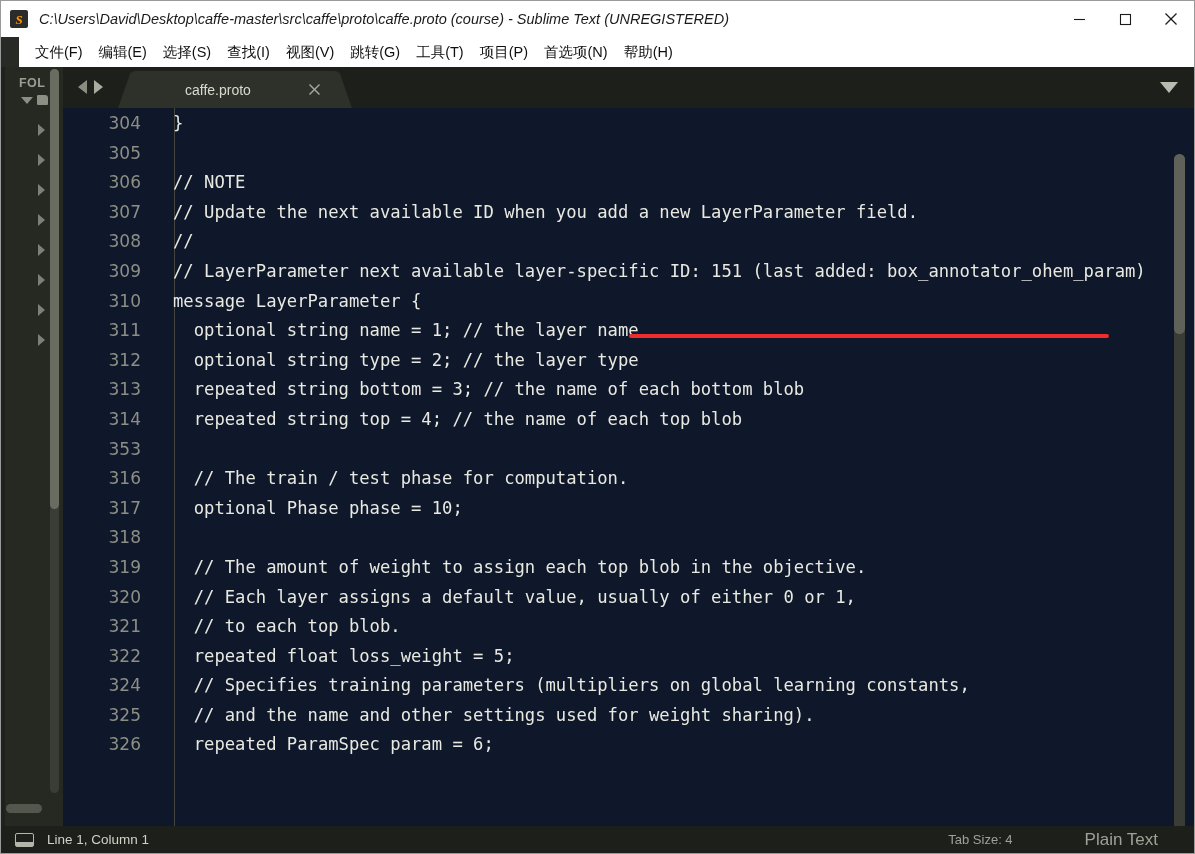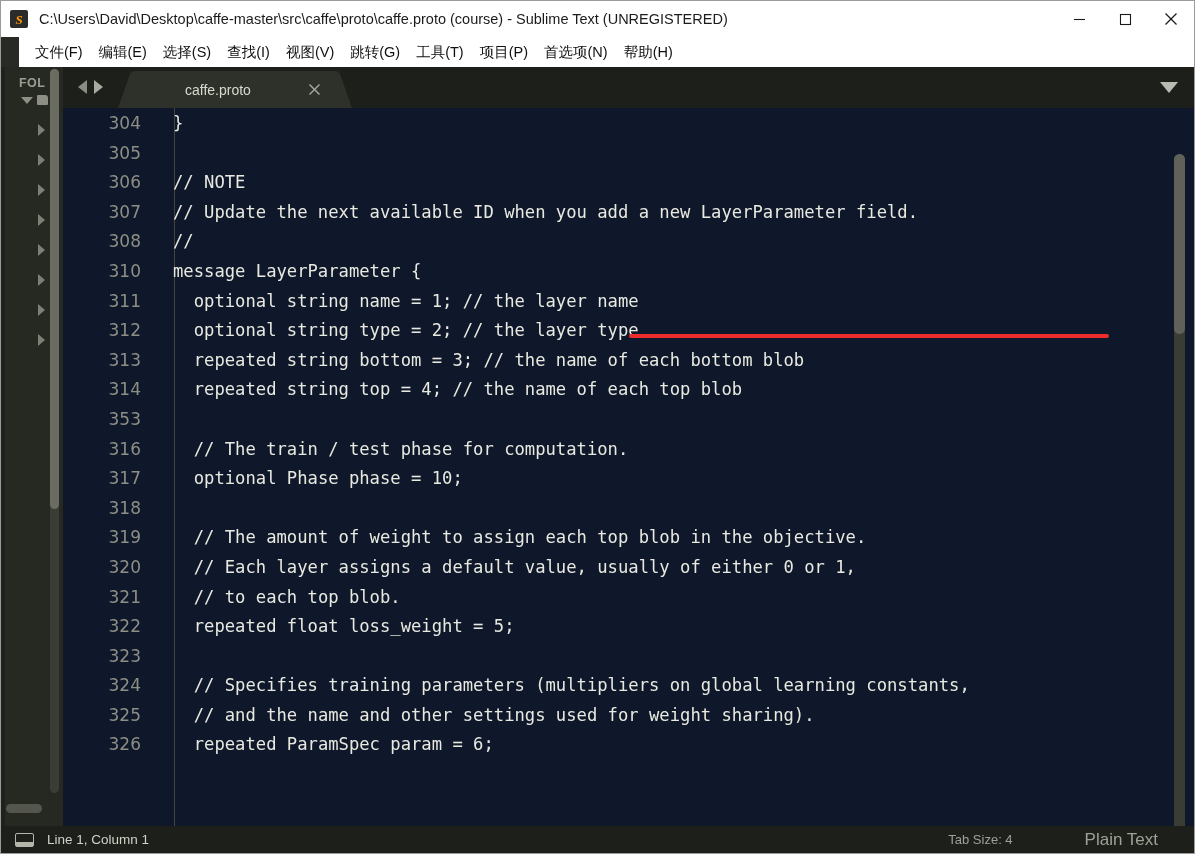--- a/index.html
+++ b/index.html
@@ -50,20 +50,21 @@
     font-style: italic;
     line-height: 1;
     font-family: "Liberation Serif", serif;
   }
   .title-text {
     margin-left: 11px;
     font-size: 14.5px;
     color: #1b1b1b;
     white-space: nowrap;
     font-family: "Liberation Sans", sans-serif;
+    font-style: italic;
   }
   .win-btns {
     position: absolute;
     right: 0; top: 0;
     height: 36px;
     display: flex;
   }
   .win-btn {
     width: 46px; height: 36px;
     display: flex;
@@ -513,20 +514,24 @@
           </div>
           <div class="line">
             <div class="lnum">307</div>
             <div class="ltext">// Update the next available ID when you add a new LayerParameter field.</div>
           </div>
           <div class="line">
             <div class="lnum">308</div>
             <div class="ltext">//</div>
           </div>
           <div class="line">
+            <div class="lnum">309</div>
+            <div class="ltext wrapped">// LayerParameter next available layer-specific ID: 151 (last added: box_annotator_ohem_param)</div>
+          </div>
+          <div class="line">
             <div class="lnum">310</div>
             <div class="ltext">message LayerParameter {</div>
           </div>
           <div class="line">
             <div class="lnum">311</div>
             <div class="ltext">  optional string name = 1; // the layer name</div>
           </div>
           <div class="line">
             <div class="lnum">312</div>
             <div class="ltext">  optional string type = 2; // the layer type</div>
@@ -563,24 +568,20 @@
             <div class="lnum">320</div>
             <div class="ltext">  // Each layer assigns a default value, usually of either 0 or 1,</div>
           </div>
           <div class="line">
             <div class="lnum">321</div>
             <div class="ltext">  // to each top blob.</div>
           </div>
           <div class="line">
             <div class="lnum">322</div>
             <div class="ltext">  repeated float loss_weight = 5;</div>
-          </div>
-          <div class="line">
-            <div class="lnum">323</div>
-            <div class="ltext"></div>
           </div>
           <div class="line">
             <div class="lnum">324</div>
             <div class="ltext wrapped">  // Specifies training parameters (multipliers on global learning constants,</div>
           </div>
           <div class="line">
             <div class="lnum">325</div>
             <div class="ltext">  // and the name and other settings used for weight sharing).</div>
           </div>
           <div class="line">

